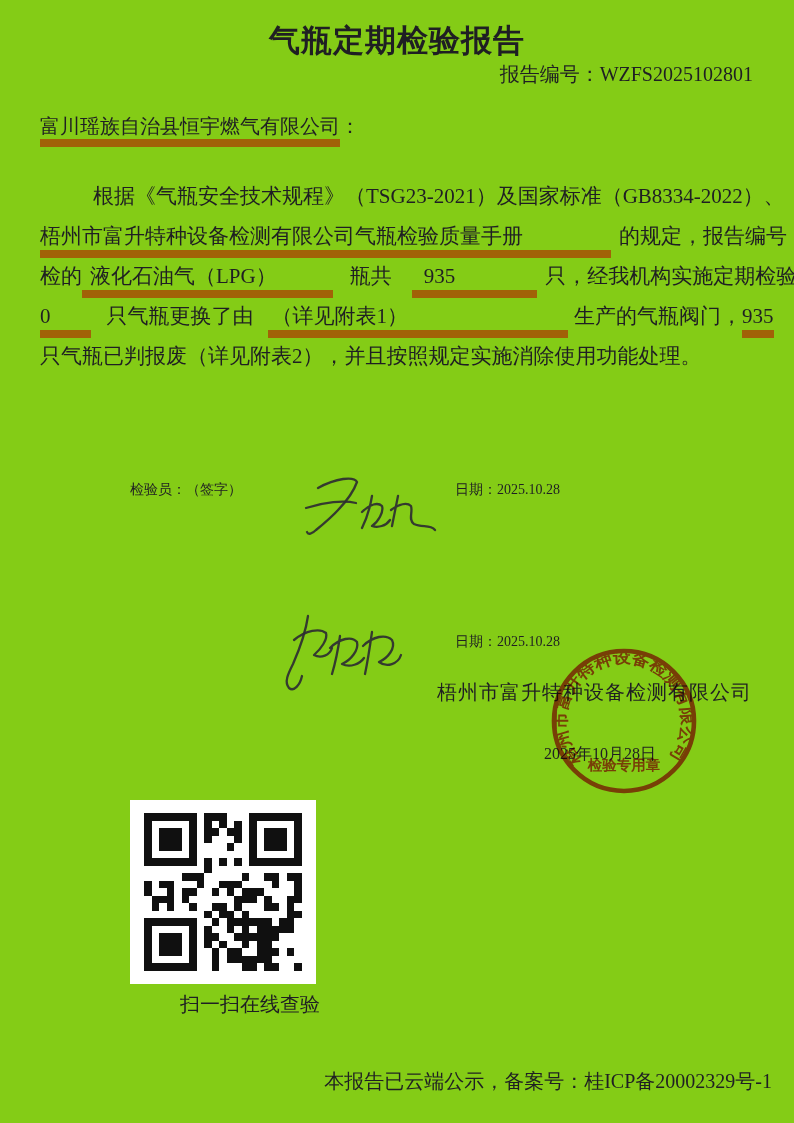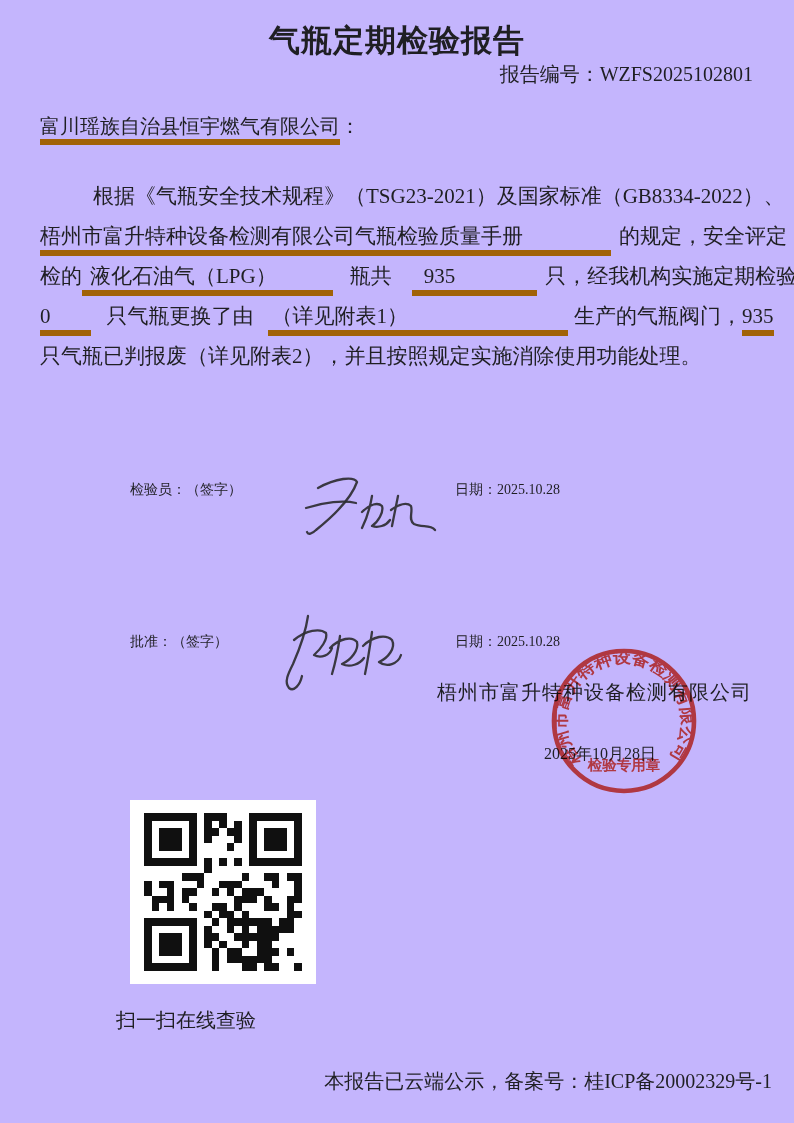--- a/index.html
+++ b/index.html
@@ -1,80 +1,79 @@
 <!DOCTYPE html>
 <html><head>
 <meta charset="utf-8">
 <style>
   html,body{margin:0;padding:0;}
   .page{
     position:relative;
     width:794px;height:1123px;
-    background:#c4b5fd;
+    background:#84cc16;
     font-family:"Liberation Serif","DejaVu Serif",serif;
     color:#1f1f23;
     overflow:hidden;
   }
   .abs{position:absolute;}
   .title{
     top:20px;left:0;width:100%;
     text-align:center;
     font-size:31px;font-weight:bold;letter-spacing:1px;
   }
   .report-no{top:61px;right:41px;font-size:20px;}
   .addressee{top:113px;left:40px;font-size:20px;}
-  .u{border-bottom:6px solid #a16207;padding-bottom:2px;}
+  .u{border-bottom:8px solid #a16207;padding-bottom:2px;}
   .body-text{top:176px;left:40px;width:724px;font-size:21px;}
   .line{height:40px;line-height:40px;white-space:nowrap;}
   .indent{display:inline-block;width:53px;}
   .sig-row{font-size:14px;}
   .sig-label{display:inline-block;}
   .date-group{position:absolute;left:325px;top:0;white-space:nowrap;}
   .sig-svg path{fill:none;stroke:#2e2e32;stroke-width:2.3;stroke-linecap:round;stroke-linejoin:round;opacity:.92;}
   .org-name{top:679px;left:437px;font-size:20px;letter-spacing:1px;}
   .org-date{top:744px;left:544px;font-size:16px;}
   .stamp{left:548px;top:645px;width:152px;height:152px;opacity:.9;mix-blend-mode:multiply;}
   .qr-box{left:130px;top:800px;width:186px;height:184px;background:#ffffff;display:flex;align-items:center;justify-content:center;}
   .qr-box svg{display:block;}
-  .qr-caption{top:991px;left:116px;width:186px;text-align:left;font-size:20px;margin-top:16px;}
+  .qr-caption{top:991px;left:134px;width:186px;text-align:right;font-size:20px;}
   .footer{top:1068px;right:22px;font-size:20px;}
 </style>
 </head>
 <body>
 
 <div class="page">
 
   <div class="abs title">气瓶定期检验报告</div>
 
   <div class="abs report-no"><span>报告编号：</span><span>WZFS2025102801</span></div>
 
   <div class="abs addressee"><span class="u">富川瑶族自治县恒宇燃气有限公司</span><span>：</span></div>
 
   <div class="abs body-text">
     <div class="line"><span class="indent"></span><span>根据《气瓶安全技术规程》（TSG23-2021）及国家标准（GB8334-2022）、</span></div>
-    <div class="line"><span class="u" style="padding-right:88px">梧州市富升特种设备检测有限公司气瓶检验质量手册</span><span style="margin-left:8px">的规定，安全评定</span></div>
+    <div class="line"><span class="u" style="padding-right:88px">梧州市富升特种设备检测有限公司气瓶检验质量手册</span><span style="margin-left:8px">的规定，报告编号</span></div>
     <div class="line"><span>检的</span><span class="u" style="padding-left:8px;padding-right:56px">液化石油气（LPG）</span><span style="margin-left:17px">瓶共</span><span class="u" style="margin-left:20px;padding-left:12px;padding-right:82px">935</span><span style="margin-left:8px">只，经我机构实施定期检验</span></div>
     <div class="line"><span class="u" style="padding-right:40px">0</span><span style="margin-left:16px">只气瓶更换了由</span><span class="u" style="margin-left:14px;padding-left:4px;padding-right:160px">（详见附表1）</span><span style="margin-left:6px">生产的气瓶阀门，</span><span class="u">935</span></div>
     <div class="line"><span>只气瓶已判报废（详见附表2），并且按照规定实施消除使用功能处理。</span></div>
   </div>
 
   <div class="abs sig-row" style="top:481px;left:130px;width:620px;">
     <span class="sig-label">检验员：（签字）</span>
     <span class="date-group"><span>日期：</span><span>2025.10.28</span></span>
   </div>
 
   <svg class="abs sig-svg" style="left:296px;top:472px;" width="145" height="70" viewBox="0 0 145 70">
     <path d="M22 16 C40 6, 58 4, 61 10 C56 24, 40 42, 20 58 C16 62, 12 63, 11 60"></path>
     <path d="M10 36 C28 30, 48 28, 60 31"></path>
     <path d="M76 24 C74 36, 70 48, 66 56 M66 40 C74 32, 82 30, 86 34 C88 40, 82 50, 76 54 C82 56, 90 54, 94 48"></path>
     <path d="M102 24 C100 34, 98 44, 96 54 M95 38 C103 32, 111 30, 115 34 C117 40, 112 48, 118 52 C126 56, 134 52, 139 58"></path>
   </svg>
 
   <div class="abs sig-row" style="top:633px;left:130px;width:620px;">
-    <span class="sig-label">批准：（签字）</span>
     <span class="date-group"><span>日期：</span><span>2025.10.28</span></span>
   </div>
 
   <svg class="abs sig-svg" style="left:270px;top:608px;" width="140" height="90" viewBox="0 0 140 90">
     <path d="M38 8 C36 22, 30 40, 23 56 C18 66, 14 74, 19 80 C24 84, 30 77, 32 68"></path>
     <path d="M24 32 C36 22, 50 20, 56 25 C58 31, 51 41, 44 47 C51 51, 60 47, 62 40"></path>
     <path d="M70 28 C68 42, 65 56, 62 66 M60 40 C70 30, 82 28, 87 34 C89 42, 81 52, 72 56 C80 60, 90 56, 94 50"></path>
     <path d="M102 24 C100 38, 98 52, 95 66 M93 38 C103 28, 116 26, 122 32 C126 40, 118 50, 109 54 C117 60, 128 56, 131 47"></path>
   </svg>
 

